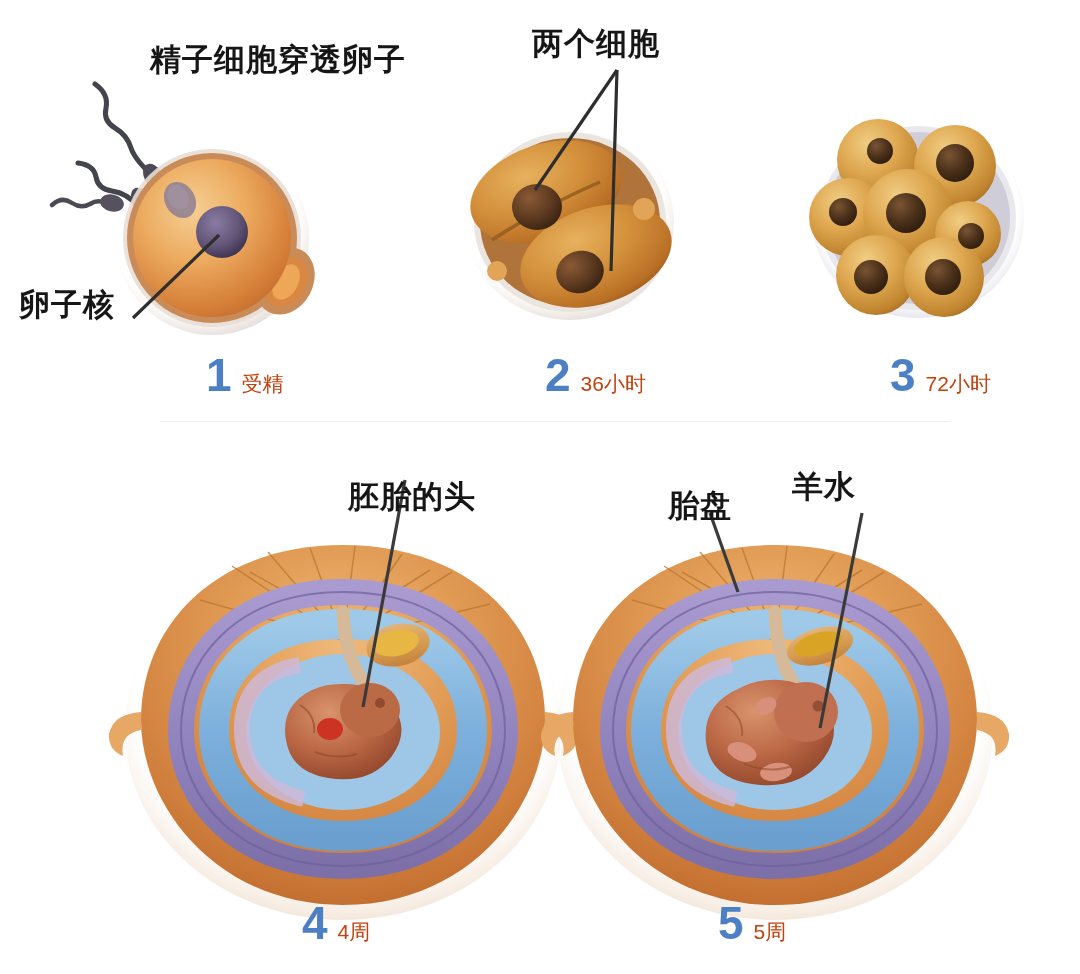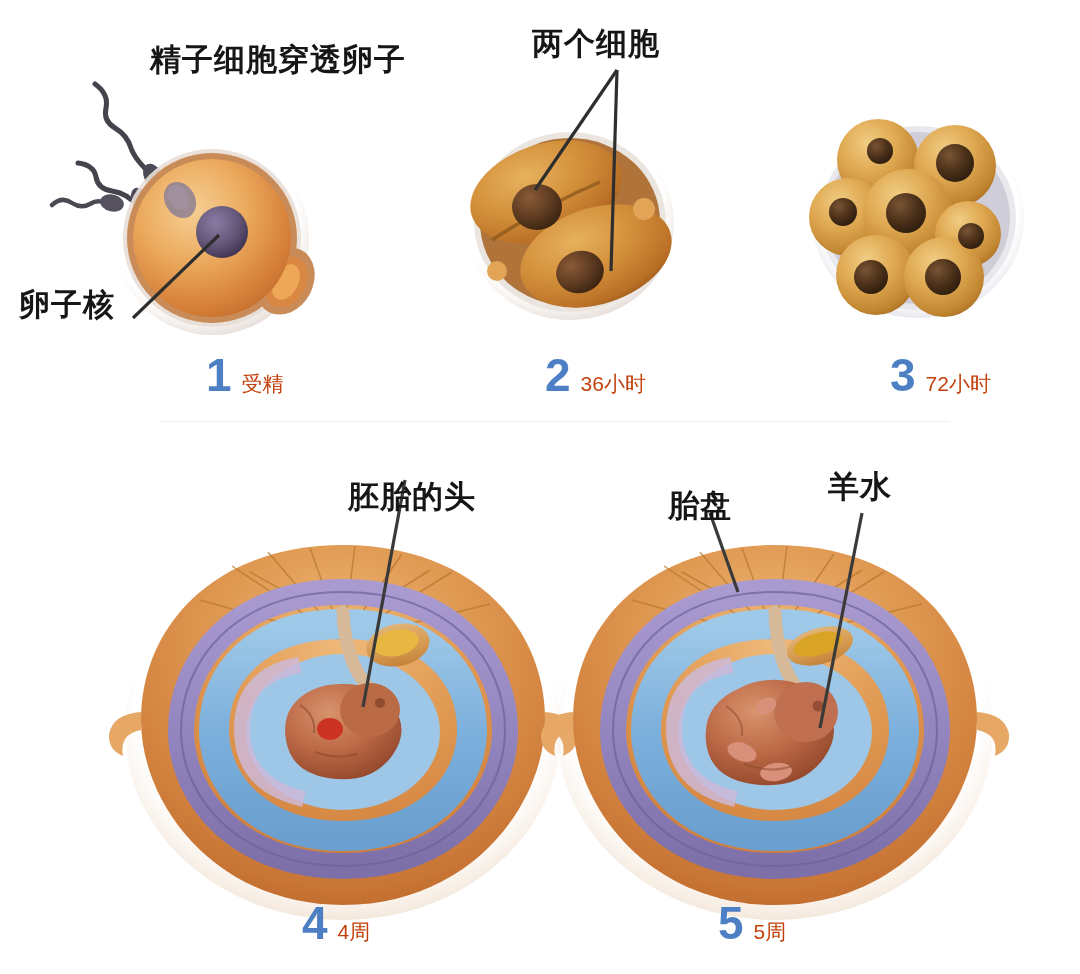--- a/index.html
+++ b/index.html
@@ -368,21 +368,21 @@
   <div class="anno" style="left:150px; top:44px;">精子细胞穿透卵子</div>
 
   <div class="anno" style="left:19px; top:289px;">卵子核</div>
 
   <div class="anno" style="left:532px; top:28px;">两个细胞</div>
 
   <div class="anno" style="left:348px; top:437px;margin-top:44px;">胚胎的头</div>
 
   <div class="anno" style="left:668px; top:490px;">胎盘</div>
 
-  <div class="anno" style="left:828px; top:471px;">羊水</div>
+  <div class="anno" style="left:792px; top:471px;">羊水</div>
 
   <div class="stage-caption" style="left:206px; top:352px;">
     <span class="stage-num">1</span>
     <span class="stage-label">受精</span>
   </div>
 
   <div class="stage-caption" style="left:545px; top:352px;">
     <span class="stage-num">2</span>
     <span class="stage-label">36小时</span>
   </div>

